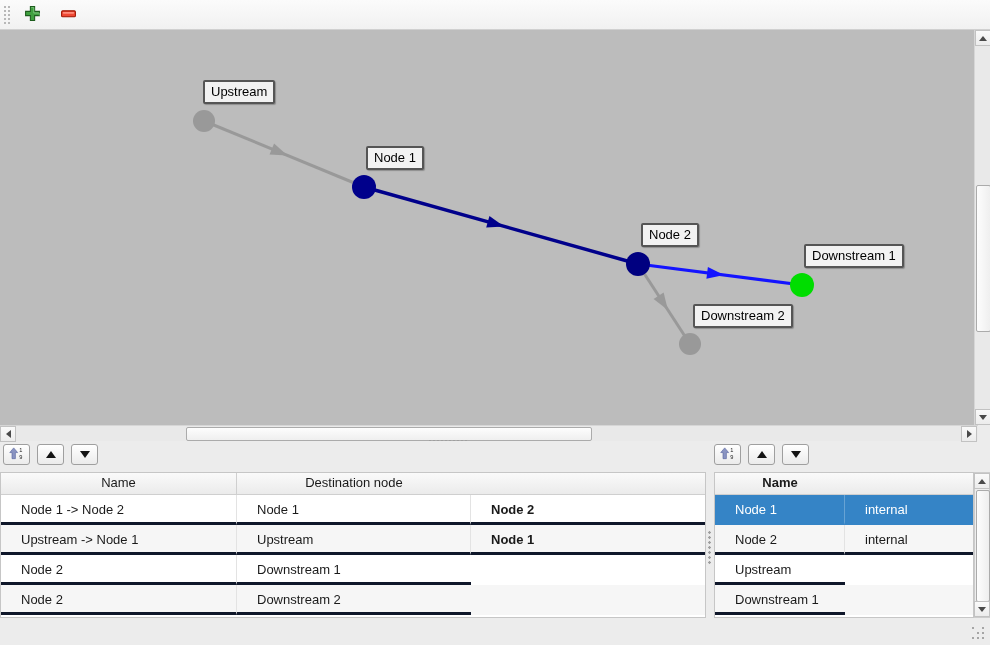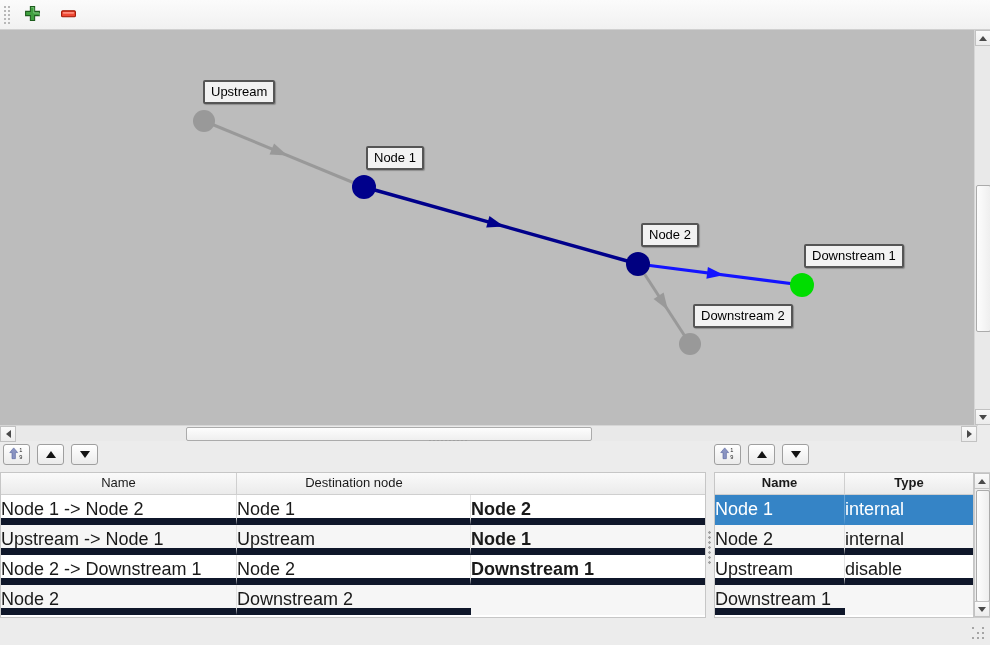--- a/index.html
+++ b/index.html
@@ -70,21 +70,21 @@
   
   .panel{position:absolute;top:472px;height:146px;background:#ffffff;border:1px solid #c6c6c6;box-sizing:border-box;overflow:hidden;}
   #left-panel{left:0;width:706px;}
   #right-panel{left:714px;width:260px;}
   .t-head{display:flex;height:21px;background:linear-gradient(#fafafa,#ebebeb);border-bottom:1px solid #cfcfcf;}
   .th{box-sizing:border-box;text-align:center;line-height:20px;font-size:13px;color:#1a1a1a;border-right:1px solid #cfcfcf;overflow:hidden;white-space:nowrap;}
   .th:last-child{border-right:none;}
   #right-panel .th{font-weight:bold;}
   .tr{display:flex;height:30px;}
   .tr.alt{background:#f6f6f6;}
-  .td{box-sizing:border-box;line-height:29px;padding-left:0;font-size:18px;border-right:1px solid #e3e3e3;border-bottom:7px solid #0f172a;overflow:hidden;white-space:nowrap;}
+  .td{box-sizing:border-box;line-height:29px;padding-left:20px;font-size:13px;border-right:1px solid #e3e3e3;border-bottom:3px solid #0f172a;overflow:hidden;white-space:nowrap;}
   .td:last-child{border-right:none;}
   .tr.selected{color:#fff;}
   .tr.selected .td{border-right-color:rgba(255,255,255,0.25);border-bottom-color:transparent;}
   #left-panel .th:nth-child(1),#left-panel .td:nth-child(1){width:236px;}
   #left-panel .th:nth-child(2),#left-panel .td:nth-child(2){width:234px;}
   #left-panel .th:nth-child(3),#left-panel .td:nth-child(3){flex:1;font-weight:bold;}
   #right-panel .th:nth-child(1),#right-panel .td:nth-child(1){width:130px;}
   #right-panel .th:nth-child(2),#right-panel .td:nth-child(2){flex:1;}
   
   #paned-v-handle{
@@ -211,48 +211,45 @@
         <div class="td">Node 1 -&gt; Node 2</div>
         <div class="td">Node 1</div>
         <div class="td">Node 2</div>
       </div>
       <div class="tr alt">
         <div class="td">Upstream -&gt; Node 1</div>
         <div class="td">Upstream</div>
         <div class="td">Node 1</div>
       </div>
       <div class="tr">
-        <div class="td">Node 2 -&gt; Downstream 1</div>
         <div class="td">Node 2</div>
         <div class="td">Downstream 1</div>
       </div>
       <div class="tr alt">
         <div class="td">Node 2</div>
         <div class="td">Downstream 2</div>
       </div>
     </div>
 </div>
 <div id="paned-v-handle"></div>
 <div id="right-panel" class="panel">
   <div class="t-head">
       <div class="th">Name</div>
-      <div class="th">Type</div>
     </div>
   <div class="t-body">
       <div class="tr selected" style="background: rgb(53, 132, 198);">
         <div class="td">Node 1</div>
         <div class="td">internal</div>
       </div>
       <div class="tr alt">
         <div class="td">Node 2</div>
         <div class="td">internal</div>
       </div>
       <div class="tr">
         <div class="td">Upstream</div>
-        <div class="td">disable</div>
       </div>
       <div class="tr alt">
         <div class="td">Downstream 1</div>
       </div>
     </div>
 </div>
 
 <div id="right-vscroll">
   <div class="sb-stepper" style="top:0;">
       <i class="tri-up"></i>

